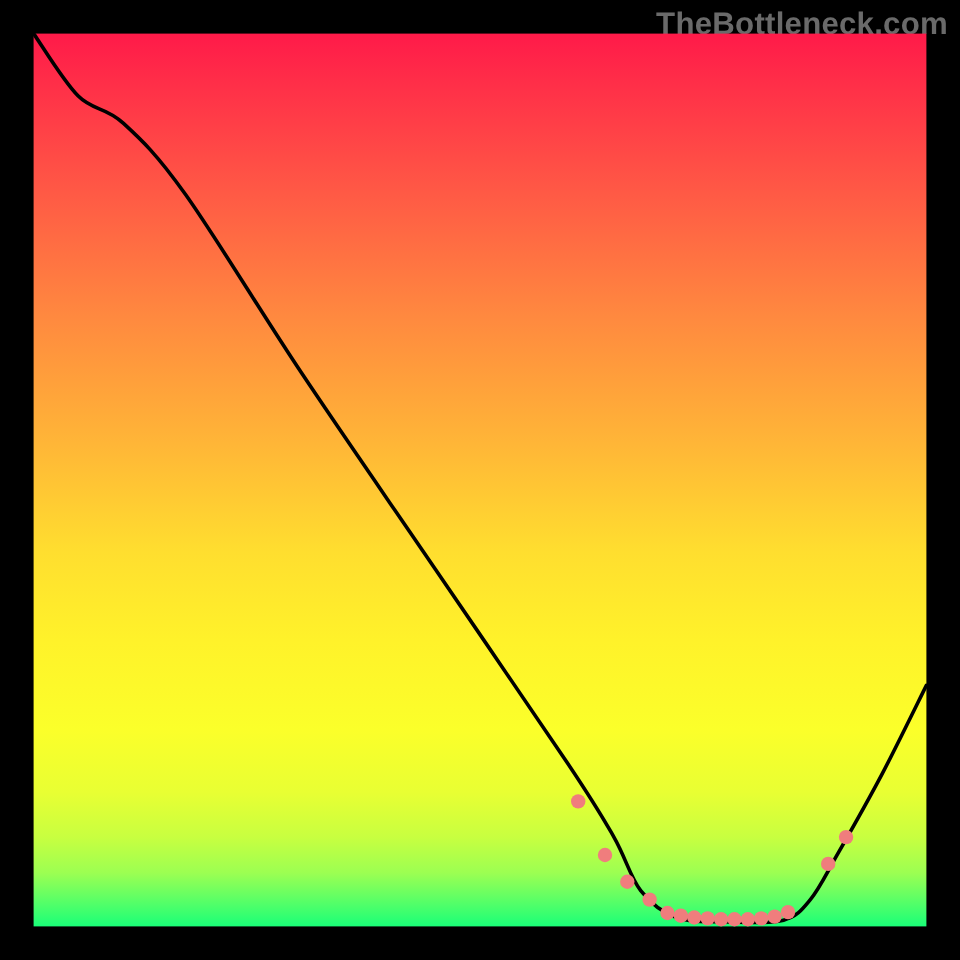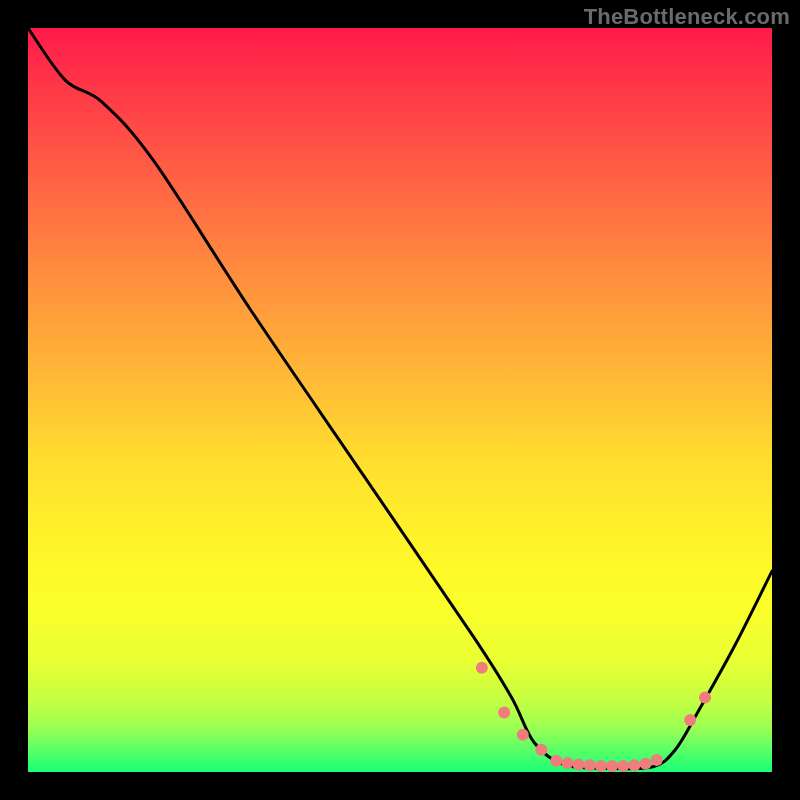--- a/index.html
+++ b/index.html
@@ -14,21 +14,21 @@
   .frame {
     position: relative;
     width: 800px;
     height: 800px;
     background: #000;
   }
   .watermark {
     position: absolute;
     top: 4px;
     right: 10px;
-    font-size: 22px;
+    font-size: 26px;
     font-weight: 600;
     color: #6a6a6a;
     letter-spacing: 0.2px;
     user-select: none;
   }
   .plot-area {
     position: absolute;
     left: 28px;
     top: 28px;
     width: 744px;

